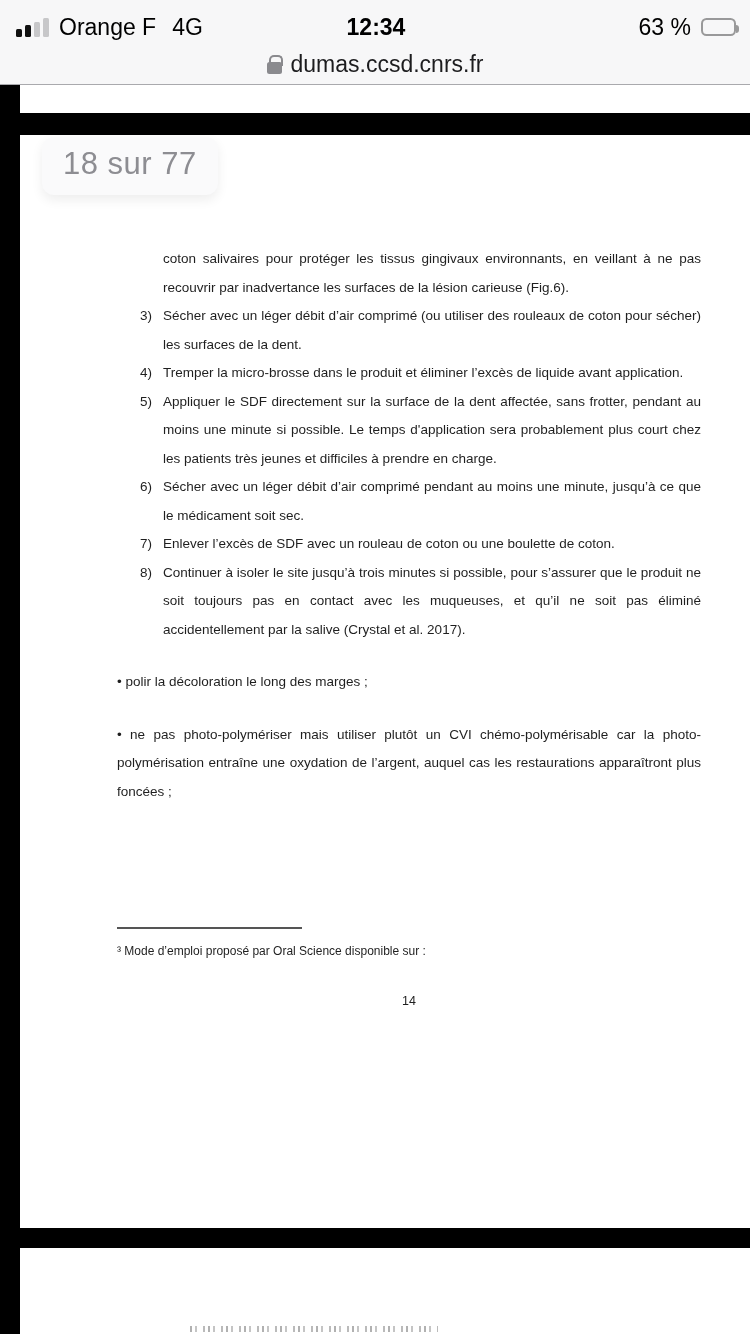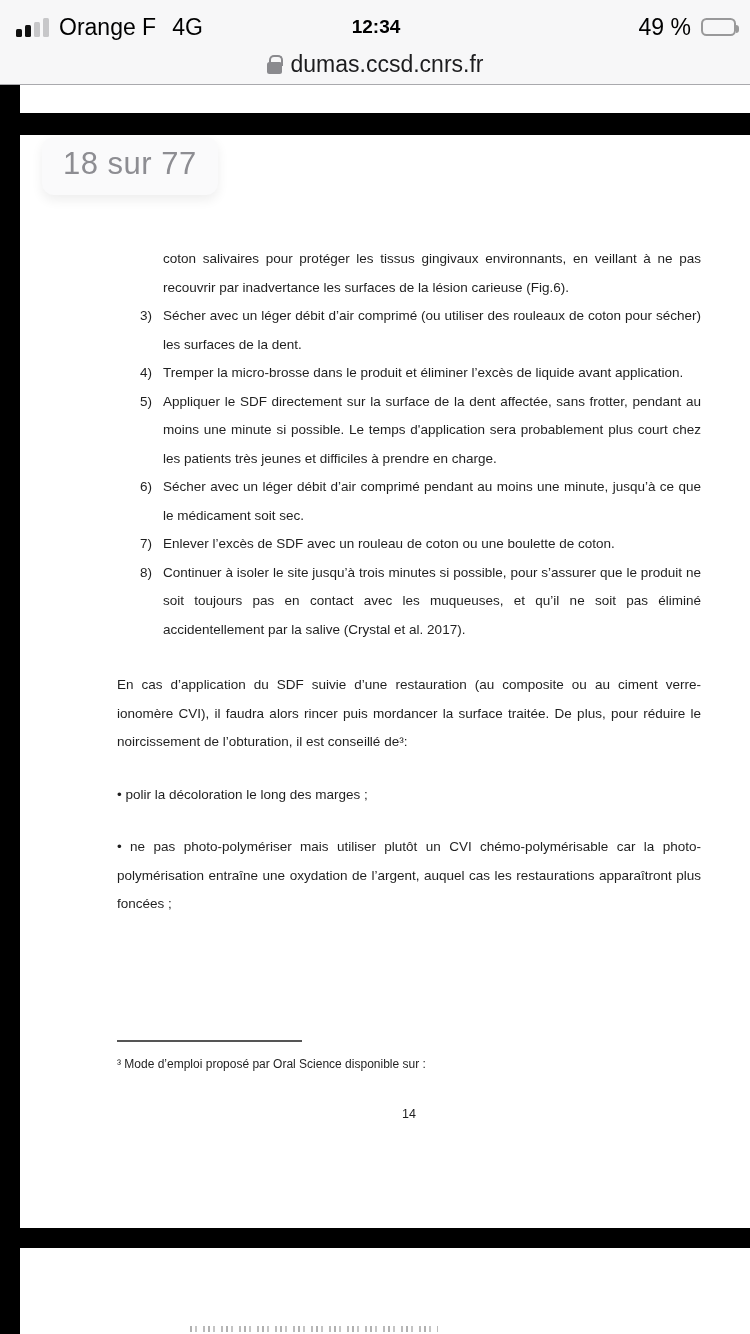--- a/index.html
+++ b/index.html
@@ -7,21 +7,21 @@
   .screen {
     width:750px; height:1334px; overflow:hidden; position:relative;
     font-family:"Liberation Sans","DejaVu Sans",sans-serif;
     background:#000000;
   }
   
   .safari-header { height:85px; background:#f7f7f8; border-bottom:1.5px solid #a9a9ad; }
   .status-bar { height:44px; display:flex; align-items:center; padding:10px 14px 0 16px; }
   .sb-left, .sb-right { width:270px; display:flex; align-items:center; }
   .sb-left  { justify-content:flex-start; gap:10px; }
-  .sb-center{ flex:1; text-align:center; font-size:19px; font-weight:700; color:#000; }
+  .sb-center{ flex:1; text-align:center; font-size:23px; font-weight:700; color:#000; }
   .sb-right { justify-content:flex-end; gap:7px; font-size:23px; color:#000; }
   .signal { display:flex; align-items:flex-end; gap:3px; height:19px; }
   .signal i { display:block; width:6px; border-radius:1.5px; background:#c7c7c9; }
   .signal i.on { background:#111; }
   .s1{height:8px} .s2{height:12px} .s3{height:15px} .s4{height:19px}
   .carrier { font-size:23px; color:#000; }
   .network { font-size:23px; color:#000; margin-left:6px; }
   .battery { position:relative; width:35px; height:18px; border:2px solid rgba(0,0,0,.38);
              border-radius:5.5px; padding:1.5px; margin-left:3px; }
   .battery-fill { height:100%; background:#000; border-radius:2.5px; }
@@ -69,21 +69,21 @@
           <i class="s1 on"></i>
             <i class="s2 on"></i>
             <i class="s3"></i>
             <i class="s4"></i>
         </span>
         <span class="carrier">Orange F</span>
         <span class="network">4G</span>
       </div>
       <div class="sb-center">12:34</div>
       <div class="sb-right">
-        <span>49 %</span>
+        <span>63 %</span>
         <span class="battery">
           <span class="battery-fill" style="width:49%;"></span>
           <span class="battery-tip"></span>
         </span>
       </div>
     </div>
     <div class="url-bar">
       <span class="lock"></span>
       <span class="url-domain">dumas.ccsd.cnrs.fr</span>
     </div>
@@ -114,21 +114,20 @@
       </div>
       <div class="li">
         <span class="num">7)</span>
         <div class="litext">Enlever l’excès de SDF avec un rouleau de coton ou une boulette de coton.</div>
       </div>
       <div class="li">
         <span class="num">8)</span>
         <div class="litext">Continuer à isoler le site jusqu’à trois minutes si possible, pour s’assurer que le produit ne soit toujours pas en contact avec les muqueuses, et qu’il ne soit pas éliminé accidentellement par la salive (Crystal et al. 2017).</div>
       </div>
 
-      <div class="jtext para">En cas d’application du SDF suivie d’une restauration (au composite ou au ciment verre-ionomère CVI), il faudra alors rincer puis mordancer la surface traitée. De plus, pour réduire le noircissement de l’obturation, il est conseillé de³:</div>
 
       <div class="jtext">• polir la décoloration le long des marges ;</div>
       <div class="jtext">• ne pas photo-polymériser mais utiliser plutôt un CVI chémo-polymérisable car la photo-polymérisation entraîne une oxydation de l’argent, auquel cas les restaurations apparaîtront plus foncées ;</div>
 
       <div class="foot-rule"></div>
       <div class="footnote">
         <div>³ Mode d’emploi proposé par Oral Science disponible sur :</div>
       </div>
 
       <div class="pageno">14</div>

